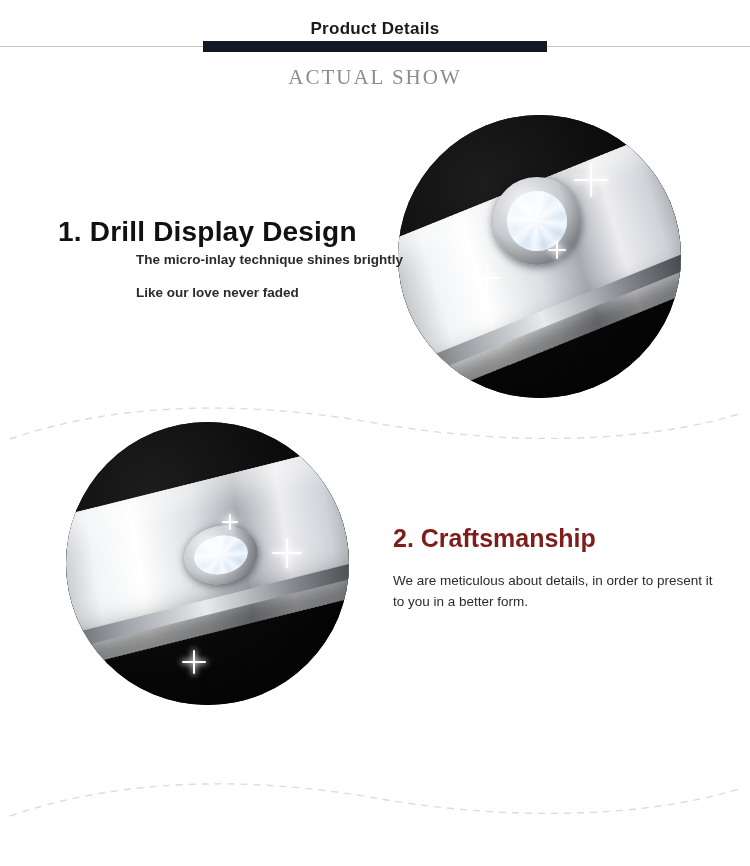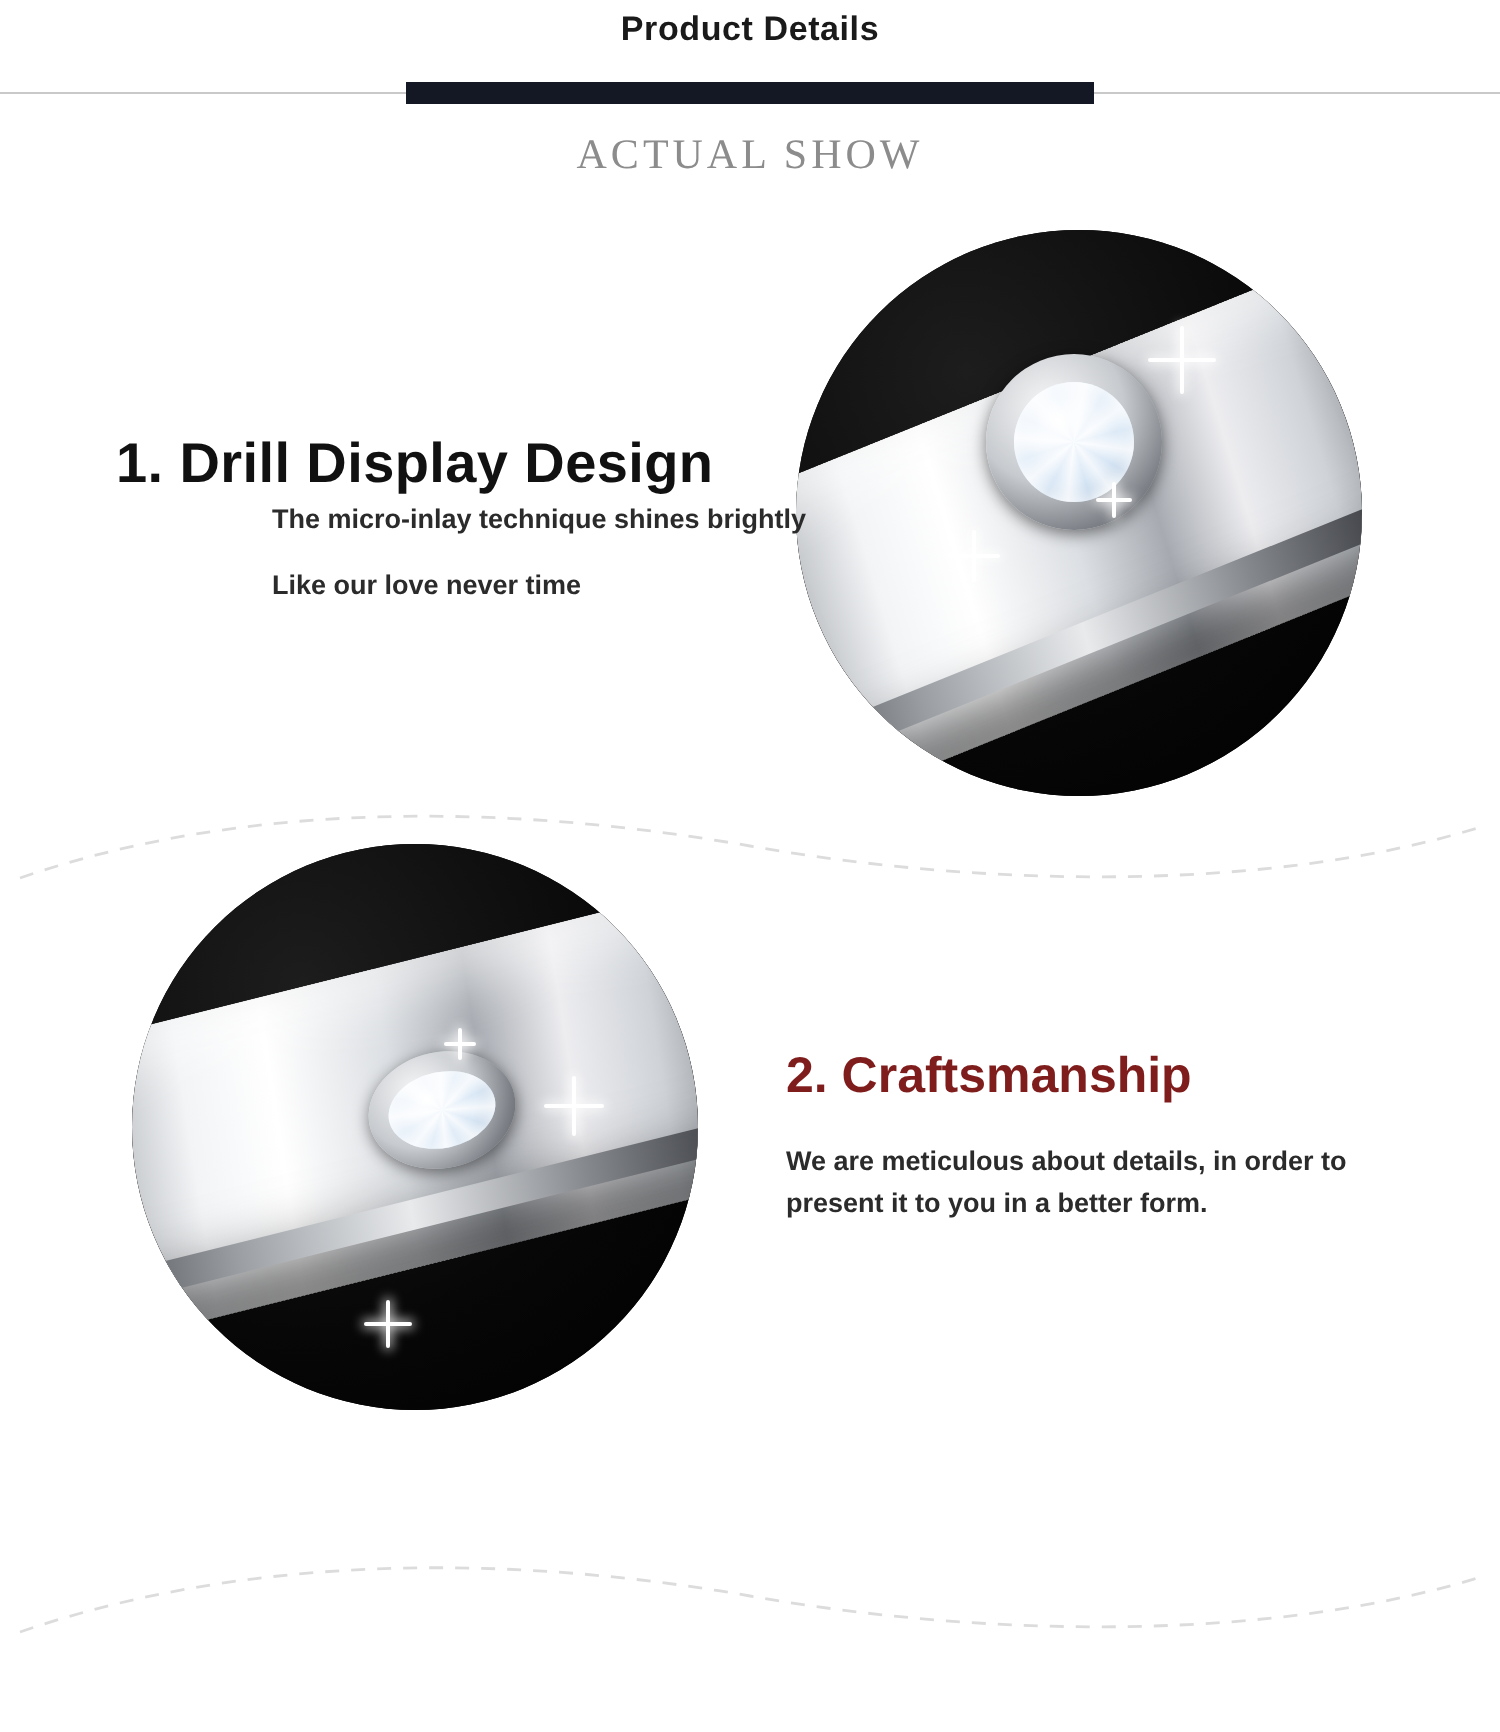--- a/index.html
+++ b/index.html
@@ -16,21 +16,21 @@
   }
 
   
   .header {
     position: relative;
     width: 750px;
     height: 106px;
   }
   .header-title {
     position: absolute;
-    top: 5px;
+    top: 19px;
     left: 0;
     width: 750px;
     text-align: center;
     font-size: 17px;
     font-weight: bold;
     color: #1a1a1a;
     letter-spacing: 0.3px;
   }
   .header-rule {
     position: absolute;
@@ -222,21 +222,21 @@
   }
   .heading-2 {
     font-size: 25px;
     font-weight: bold;
     color: #7f1d1d;
     margin: 0;
   }
   .para {
     margin-top: 18px;
     font-size: 13.5px;
-    font-weight: bold;
+    font-weight: normal;
     color: #2b2b2b;
     line-height: 1.55;
   }
 
   
   .wave {
     position: absolute;
     left: 0;
     width: 750px;
     height: 60px;
@@ -268,21 +268,21 @@
       <div class="sparkle" style="left:176px;top:48px;width:34px;height:34px;"></div>
       <div class="sparkle" style="left:76px;top:150px;width:26px;height:26px;"></div>
       <div class="sparkle" style="left:150px;top:126px;width:18px;height:18px;"></div>
     </div>
   </div>
 
   <div class="block-1">
     <h2 class="heading">1. Drill Display Design</h2>
     <div class="sub-lines">
       <div class="sub-line">The micro-inlay technique shines brightly</div>
-      <div class="sub-line">Like our love never time</div>
+      <div class="sub-line">Like our love never faded</div>
     </div>
   </div>
 
 </div>
 
 <svg class="wave wave-1" viewBox="0 0 750 60" preserveAspectRatio="none">
   <path d="M10,44 C120,6 250,6 375,28 C500,50 640,50 742,18" fill="none" stroke="#dcdcdc" stroke-width="1.4" stroke-dasharray="7 6"></path>
 </svg>
 
 <div class="section section-2">

